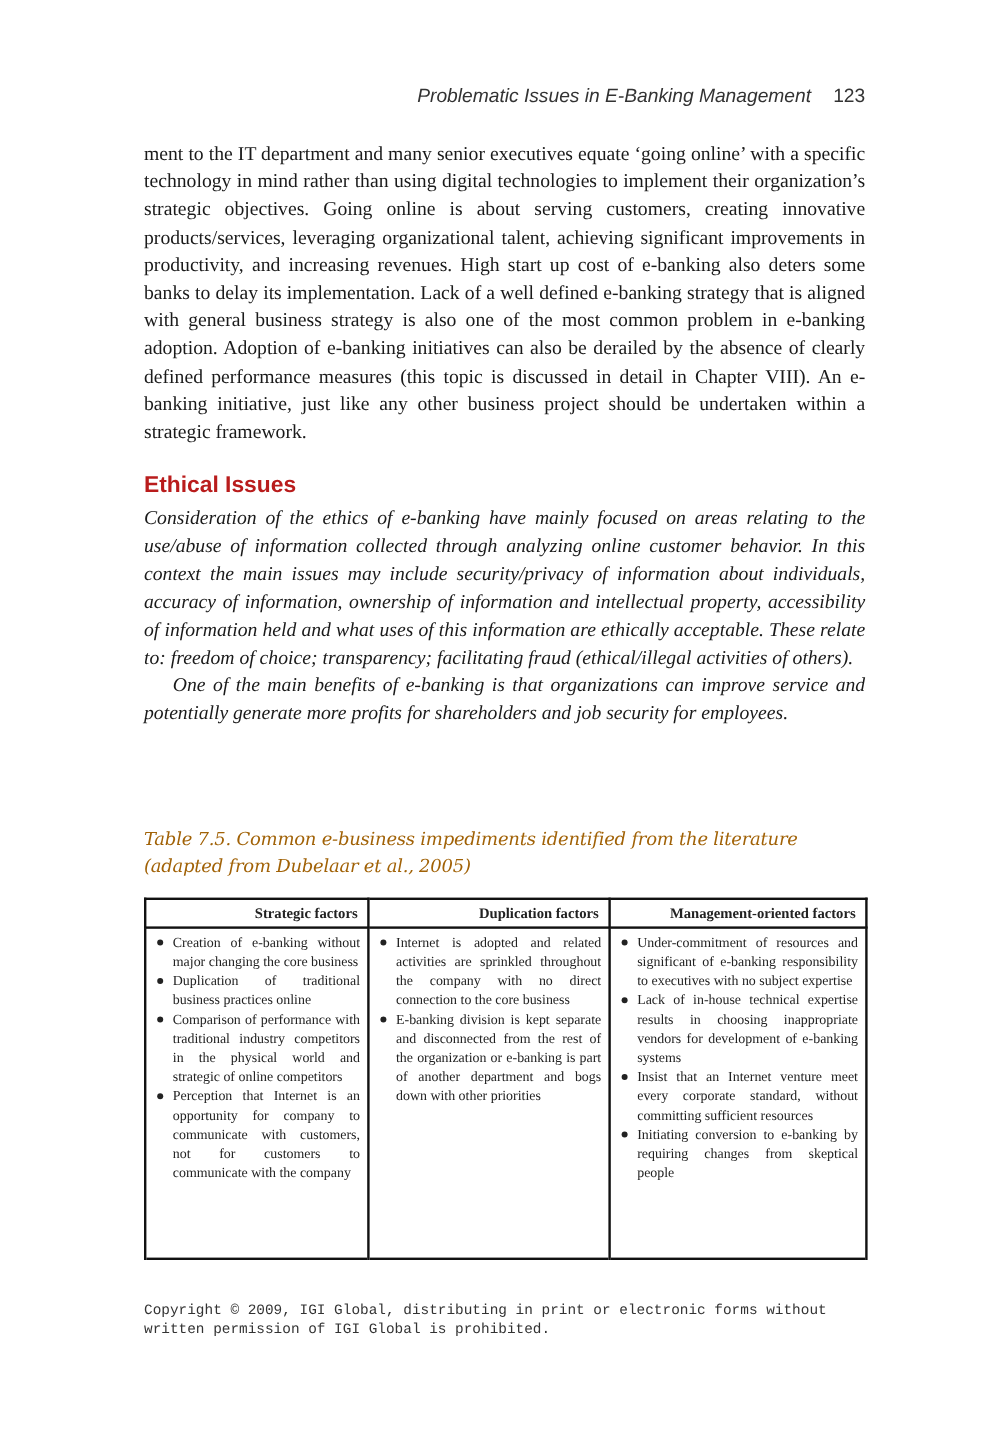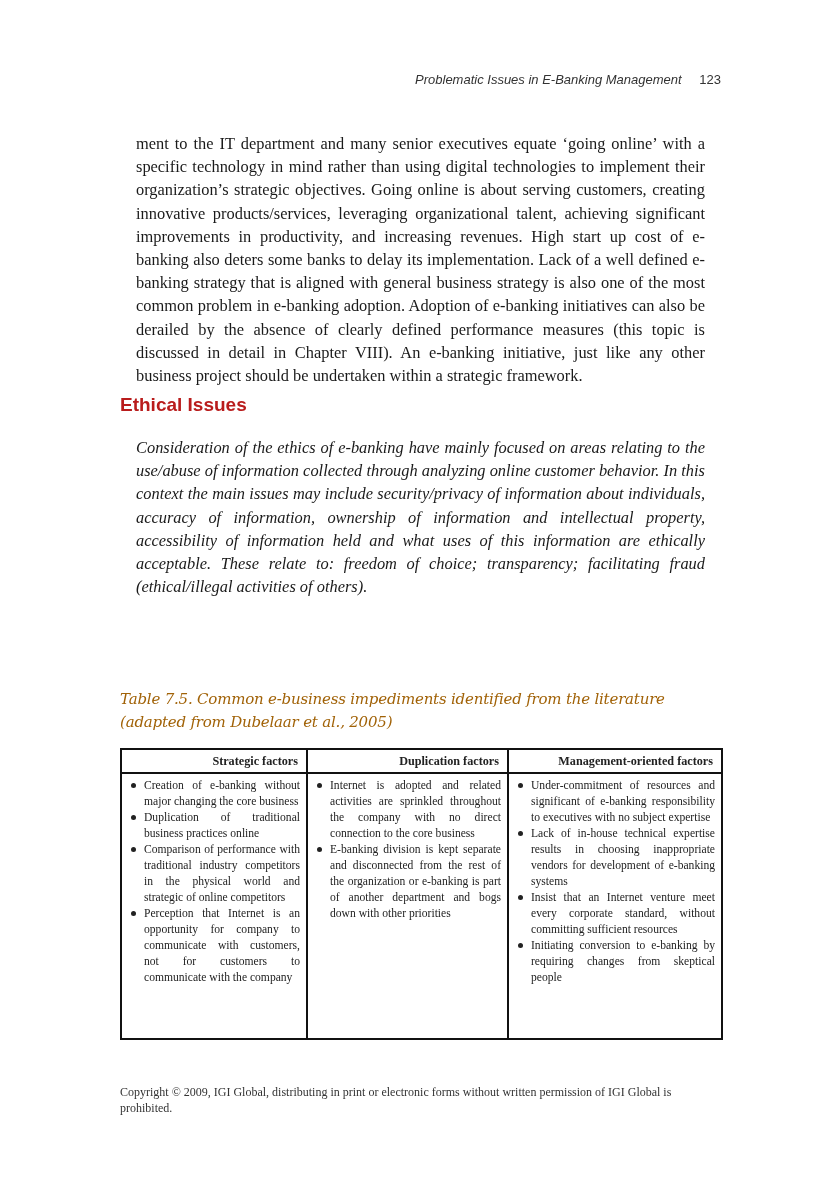--- a/index.html
+++ b/index.html
@@ -1,28 +1,28 @@
 <!DOCTYPE html>
 <html><head>
   <meta charset="utf-8">
   <style>
     html, body { margin: 0; padding: 0; background: #ffffff; }
     body { width: 840px; height: 1200px; position: relative; overflow: hidden; color: #1a1a1a; }
     .running-head {
       position: absolute; top: 72px; left: 120px; width: 601px; text-align: right;
-      font-family: "Liberation Sans", sans-serif; font-size: 13px; color: #333;
+      font-family: "Liberation Sans", sans-serif; font-size: 16px; color: #333;
     }
     .running-head .title { font-style: italic; }
     .running-head .pageno { margin-left: 14px; font-style: normal; }
     .body-text {
       position: absolute; left: 120px; width: 601px;
       font-family: "Liberation Serif", serif; font-size: 16.4px; line-height: 23.2px;
       text-align: justify; color: #1a1a1a;
     }
-    .body-text p { margin: 16px; }
+    .body-text p { margin: 0; }
     .body-text p.indent { text-indent: 24px; }
     #para1 { top: 116px; }
     .section-heading {
       position: absolute; top: 394px; left: 120px;
       font-family: "Liberation Sans", sans-serif; font-weight: bold; font-size: 19px; color: #b91c1c;
     }
     #para2 { top: 420px; font-style: italic; }
     .caption {
       position: absolute; top: 688px; left: 120px; width: 601px;
       font-family: "DejaVu Serif", serif; font-style: italic; font-size: 15px; line-height: 23px;
@@ -33,51 +33,52 @@
       border-collapse: collapse; border: 2px solid #111;
       font-family: "Liberation Serif", serif; font-size: 11.6px; line-height: 16px; color: #222;
       table-layout: fixed;
     }
     table.factors th {
       text-align: right; font-weight: bold; font-size: 12.2px; padding: 3px 8px 3px 8px;
       border: 2px solid #111; height: 16px;
     }
     table.factors td {
       vertical-align: top; border-left: 2px solid #111; border-right: 2px solid #111;
-      padding: 4px 6px 8px 6px; height: 252px;
+      padding: 4px 6px 18px 6px; height: 252px;
     }
     table.factors col.c1 { width: 186px; }
     table.factors col.c2 { width: 201px; }
     table.factors col.c3 { width: 214px; }
     ul.bullets { list-style: none; margin: 0; padding: 0; }
     ul.bullets li { position: relative; padding-left: 16px; text-align: justify; }
     ul.bullets li .dot {
       position: absolute; left: 3px; top: 5px; width: 5px; height: 5px; border-radius: 50%; background: #222;
     }
     .footer {
       position: absolute; top: 1084px; left: 120px; width: 601px;
-      font-family: Liberation Serif, serif; font-size: 12px; line-height: 16px; color: #333;
+      font-family: Liberation Mono, monospace; font-size: 12px; line-height: 16px; color: #333;
     }
   </style>
 </head>
 <body>
 
 <div class="running-head">
   <span class="title">Problematic Issues in E-Banking Management</span>
   <span class="pageno">123</span>
 </div>
 
 <div class="body-text" id="para1">
   <p>ment to the IT department and many senior executives equate ‘going online’ with a specific technology in mind rather than using digital technologies to implement their organization’s strategic objectives. Going online is about serving customers, creating innovative products/services, leveraging organizational talent, achieving significant improvements in productivity, and increasing revenues. High start up cost of e-banking also deters some banks to delay its implementation. Lack of a well defined e-banking strategy that is aligned with general business strategy is also one of the most common problem in e-banking adoption. Adoption of e-banking initiatives can also be derailed by the absence of clearly defined performance measures (this topic is discussed in detail in Chapter VIII). An e-banking initiative, just like any other business project should be undertaken within a strategic framework.</p>
 </div>
 
 <div class="section-heading">Ethical Issues</div>
 
 <div class="body-text" id="para2">
   <p>Consideration of the ethics of e-banking have mainly focused on areas relating to the use/abuse of information collected through analyzing online customer behavior. In this context the main issues may include security/privacy of information about individuals, accuracy of information, ownership of information and intellectual property, accessibility of information held and what uses of this information are ethically acceptable. These relate to: freedom of choice; transparency; facilitating fraud (ethical/illegal activities of others).</p>
+  <p class="indent">One of the main benefits of e-banking is that organizations can improve service and potentially generate more profits for shareholders and job security for employees.</p>
 </div>
 
 <div class="caption">Table 7.5. Common e-business impediments identified from the literature (adapted from Dubelaar et al., 2005)</div>
 
 <table class="factors">
   <colgroup>
       <col class="c1">
       <col class="c2">
       <col class="c3">
     </colgroup>

